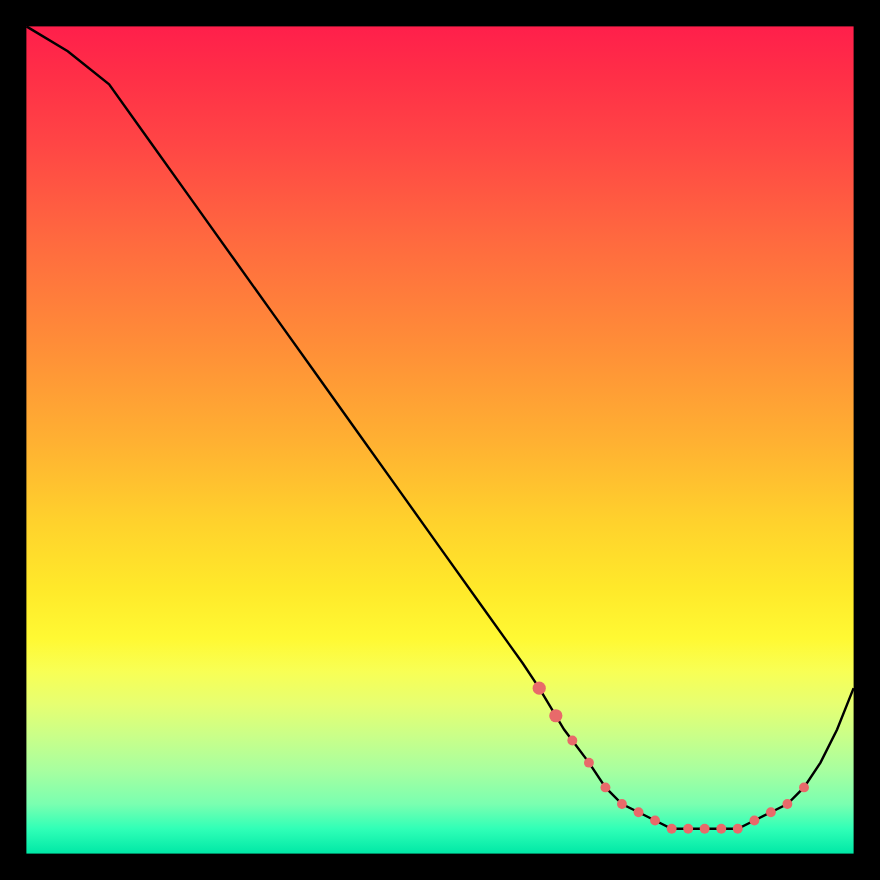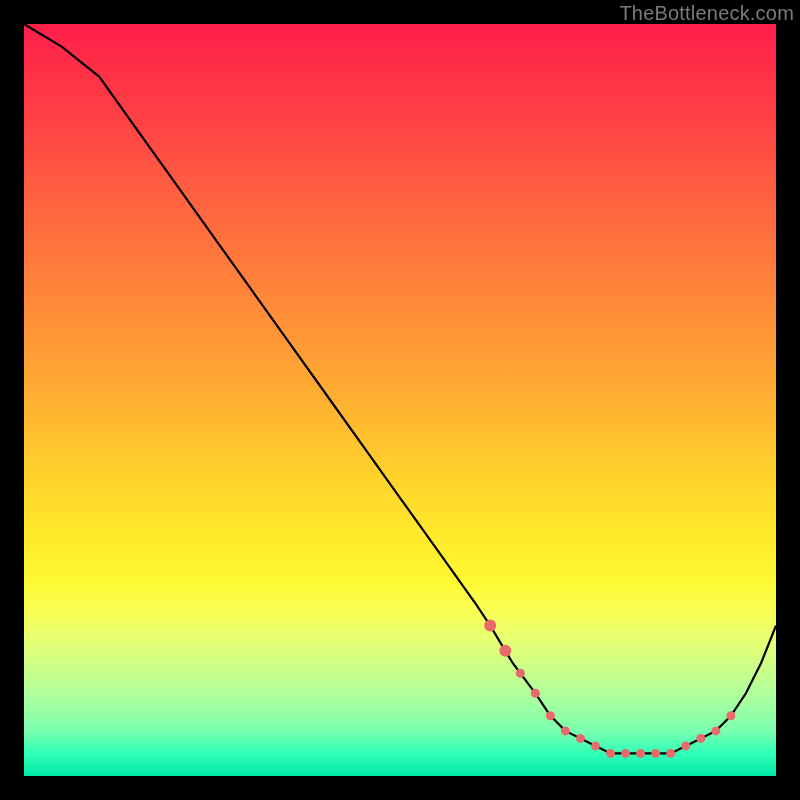--- a/index.html
+++ b/index.html
@@ -58,21 +58,20 @@
     top: 0;
     width: 752px;
     height: 752px;
     overflow: visible;
   }
 </style>
 </head>
 <body>
 <div class="frame">
 
-  <div class="watermark">TheBottleneck.com</div>
 
   <div class="plot">
     <svg class="curve" viewBox="0 0 752 752" preserveAspectRatio="none">
 
       <path id="curve-path" fill="none" stroke="#000000" stroke-width="2.2" d="M0.0 0.0 L37.6 22.6 L75.2 52.6 L112.8 105.3 L150.4 157.9 L188.0 210.6 L225.6 263.2 L263.2 315.8 L300.8 368.5 L338.4 421.1 L376.0 473.8 L413.6 526.4 L451.2 579.0 L466.2 601.6 L488.8 639.2 L511.4 669.3 L526.4 691.8 L541.4 706.9 L556.5 714.4 L571.5 721.9 L586.6 729.4 L601.6 729.4 L616.6 729.4 L631.7 729.4 L646.7 729.4 L661.8 721.9 L676.8 714.4 L691.8 706.9 L706.9 691.8 L721.9 669.3 L737.0 639.2 L752.0 601.6"></path>
       <g id="dots">
           <circle cx="466.2" cy="601.6" r="6" fill="#e86a6a"></circle>
           <circle cx="481.3" cy="626.7" r="6" fill="#e86a6a"></circle>
           <circle cx="496.3" cy="649.2" r="4.5" fill="#e86a6a"></circle>
           <circle cx="511.4" cy="669.3" r="4.5" fill="#e86a6a"></circle>

